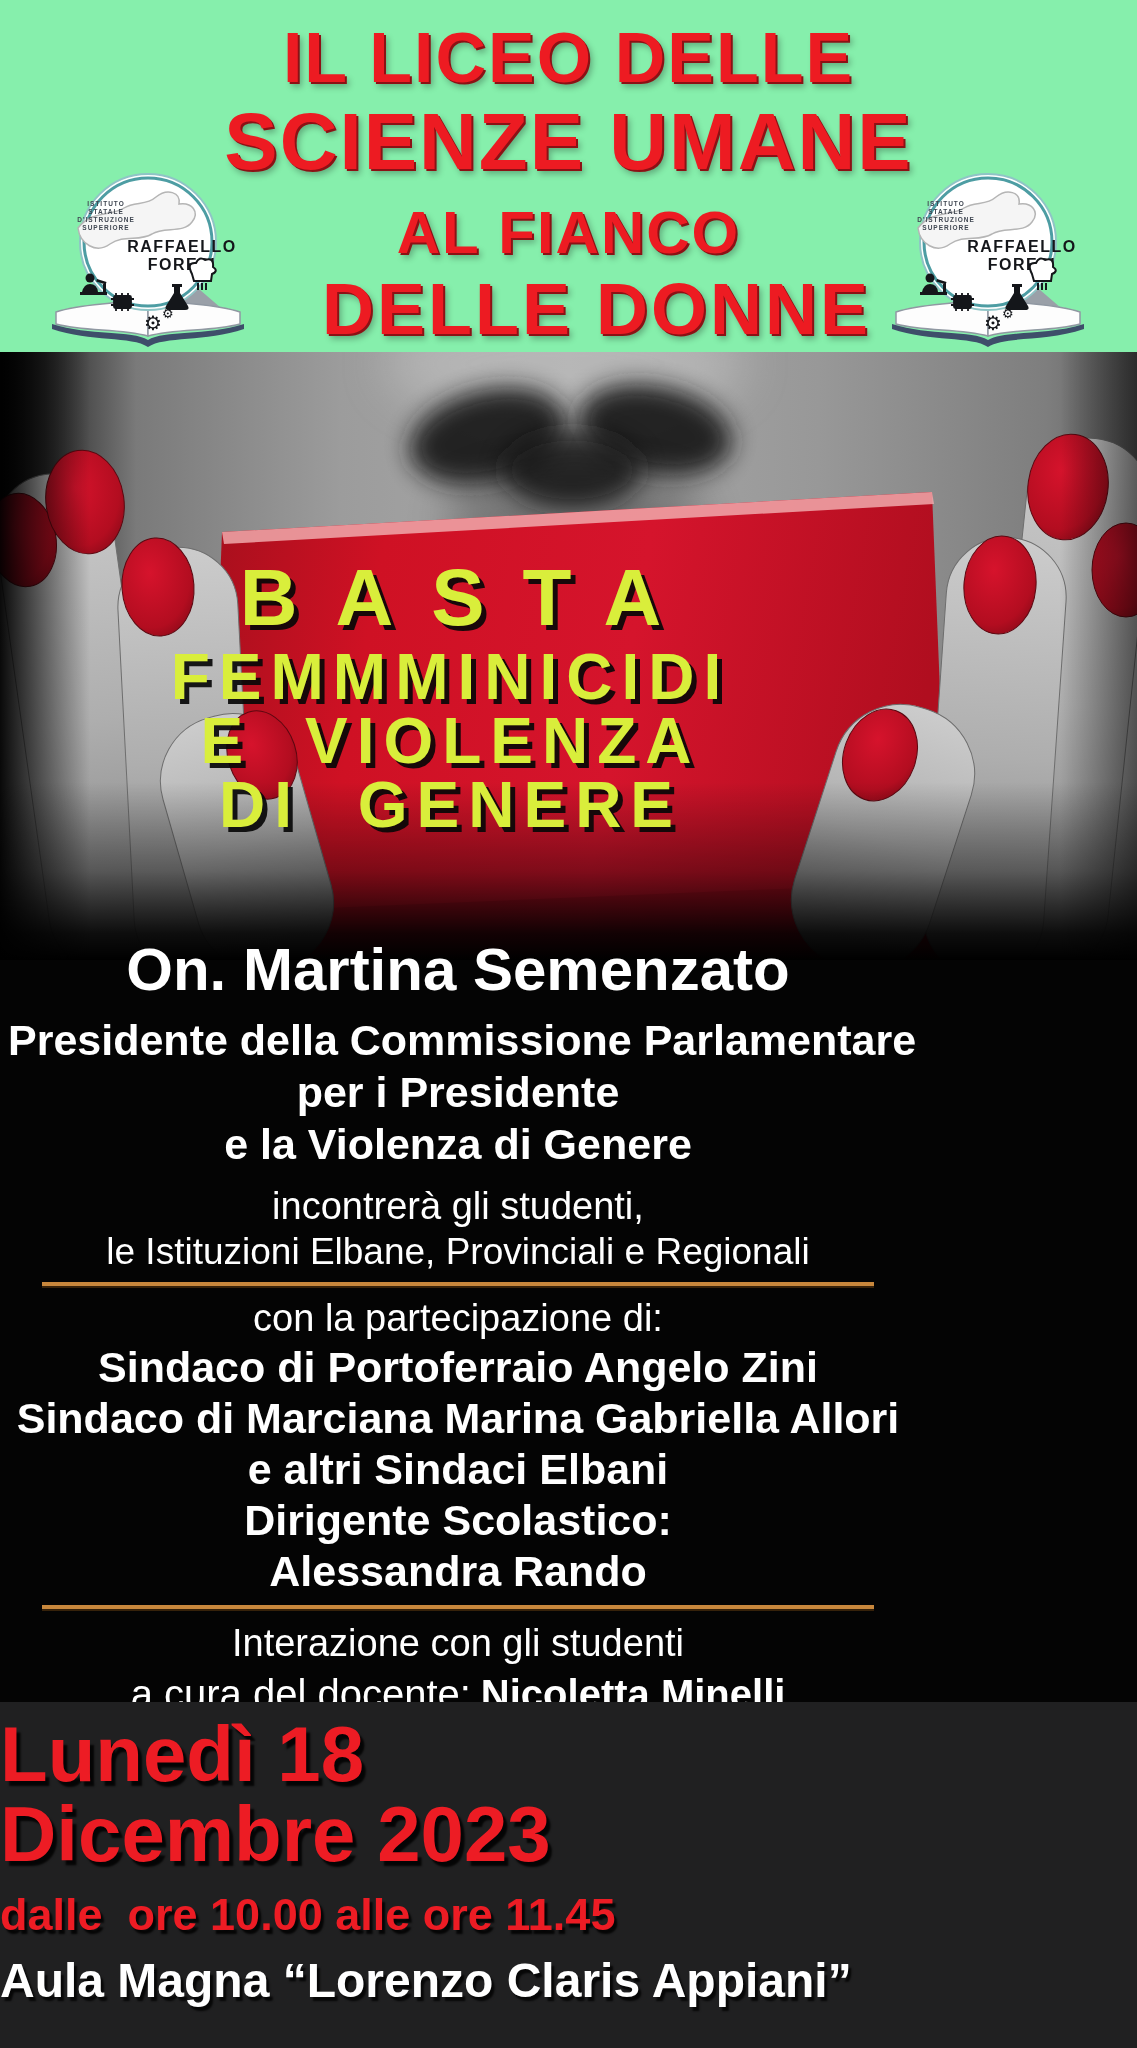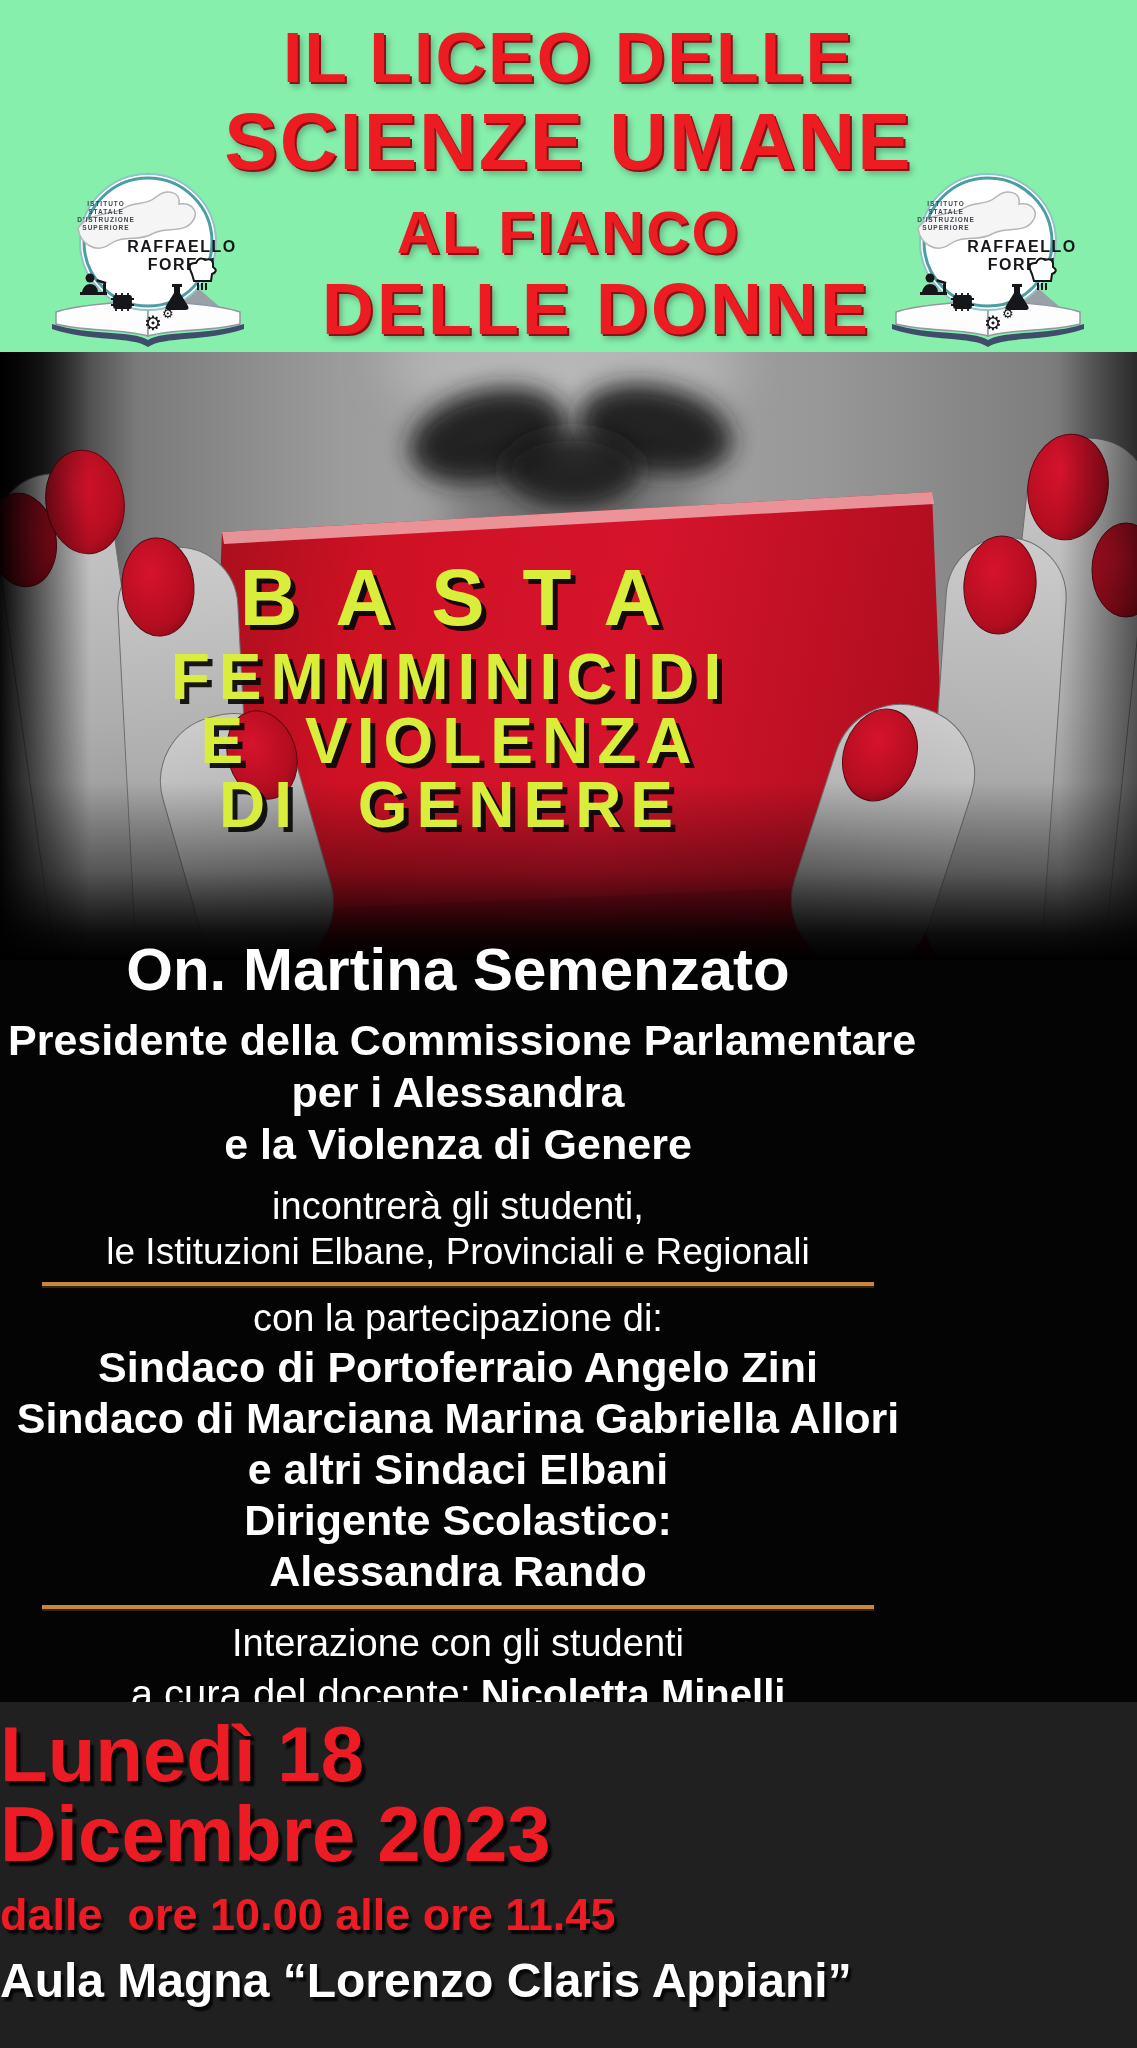--- a/index.html
+++ b/index.html
@@ -254,21 +254,21 @@
 
     <div class="tape-text tt1">BASTA</div>
     <div class="tape-text tt2">FEMMMINICIDI</div>
     <div class="tape-text tt4">DI GENERE</div>
     <div class="tape-text tt3">E VIOLENZA</div>
   </div>
 
   <div class="info">
     <div class="l speaker">On. Martina Semenzato</div>
     <div class="l role r1">Presidente della Commissione Parlamentare</div>
-    <div class="l role">per i Alessandra</div>
+    <div class="l role">per i Presidente</div>
     <div class="l role">e la Violenza di Genere</div>
     <div class="l meet m1">incontrerà gli studenti,</div>
     <div class="l meet m2">le Istituzioni Elbane, Provinciali e Regionali</div>
     <div class="divider"></div>
     <div class="l intro">con la partecipazione di:</div>
     <div class="l bold-line b1">Sindaco di Portoferraio Angelo Zini</div>
     <div class="l bold-line">Sindaco di Marciana Marina Gabriella Allori</div>
     <div class="l bold-line">e altri Sindaci Elbani</div>
     <div class="l bold-line">Dirigente Scolastico:</div>
     <div class="l bold-line">Alessandra Rando</div>

